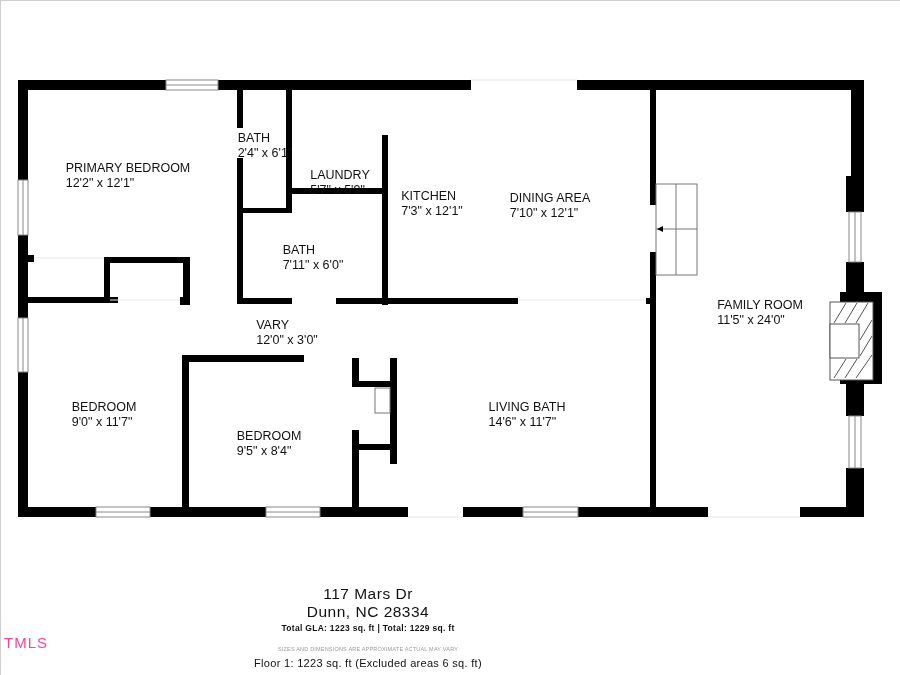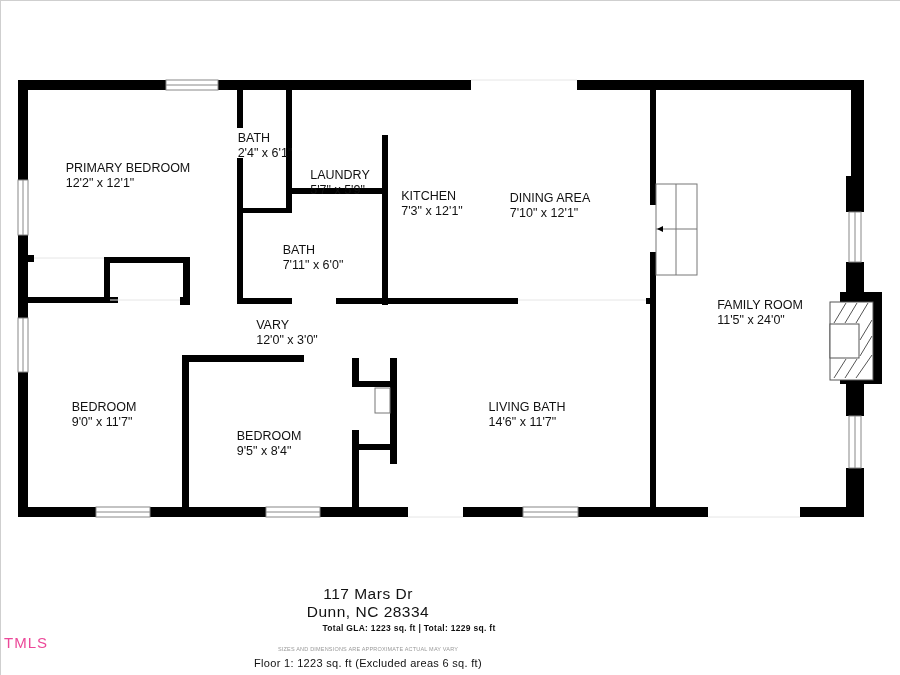--- a/index.html
+++ b/index.html
@@ -10,21 +10,21 @@
   .frame-top { position: absolute; left: 0; top: 0; width: 900px; height: 1px; background: #cfcfcf; }
   .frame-left { position: absolute; left: 0; top: 0; width: 1px; height: 675px; background: #cfcfcf; }
   #plan { position: absolute; left: 0; top: 0; }
   .room-label {
     position: absolute; text-align: left; color: #111; font-size: 12.5px; line-height: 15px;
     transform: translateX(-50%); white-space: nowrap;
   }
   .caption { position: absolute; left: 0; width: 736px; text-align: center; color: #111; }
   .addr1 { top: 585px; font-size: 15.5px; letter-spacing: 0.5px; }
   .addr2 { top: 603px; font-size: 15.5px; letter-spacing: 0.5px; }
-  .gla { top: 623px; font-size: 8.5px; font-weight: bold; letter-spacing: 0.3px; padding-left: 41px; }
+  .gla { top: 623px; font-size: 8.5px; font-weight: bold; letter-spacing: 0.3px; }
   .floor { top: 657px; font-size: 11px; letter-spacing: 0.3px; }
   .disclaimer { top: 646px; font-size: 5.5px; color: #999; letter-spacing: 0.2px; }
   .tmls { position: absolute; left: 4px; top: 634px; font-size: 15px; color: #ec4899; letter-spacing: 1px; }
 </style>
 </head>
 <body>
 
 <div class="frame-top"></div>
 <div class="frame-left"></div>
 

